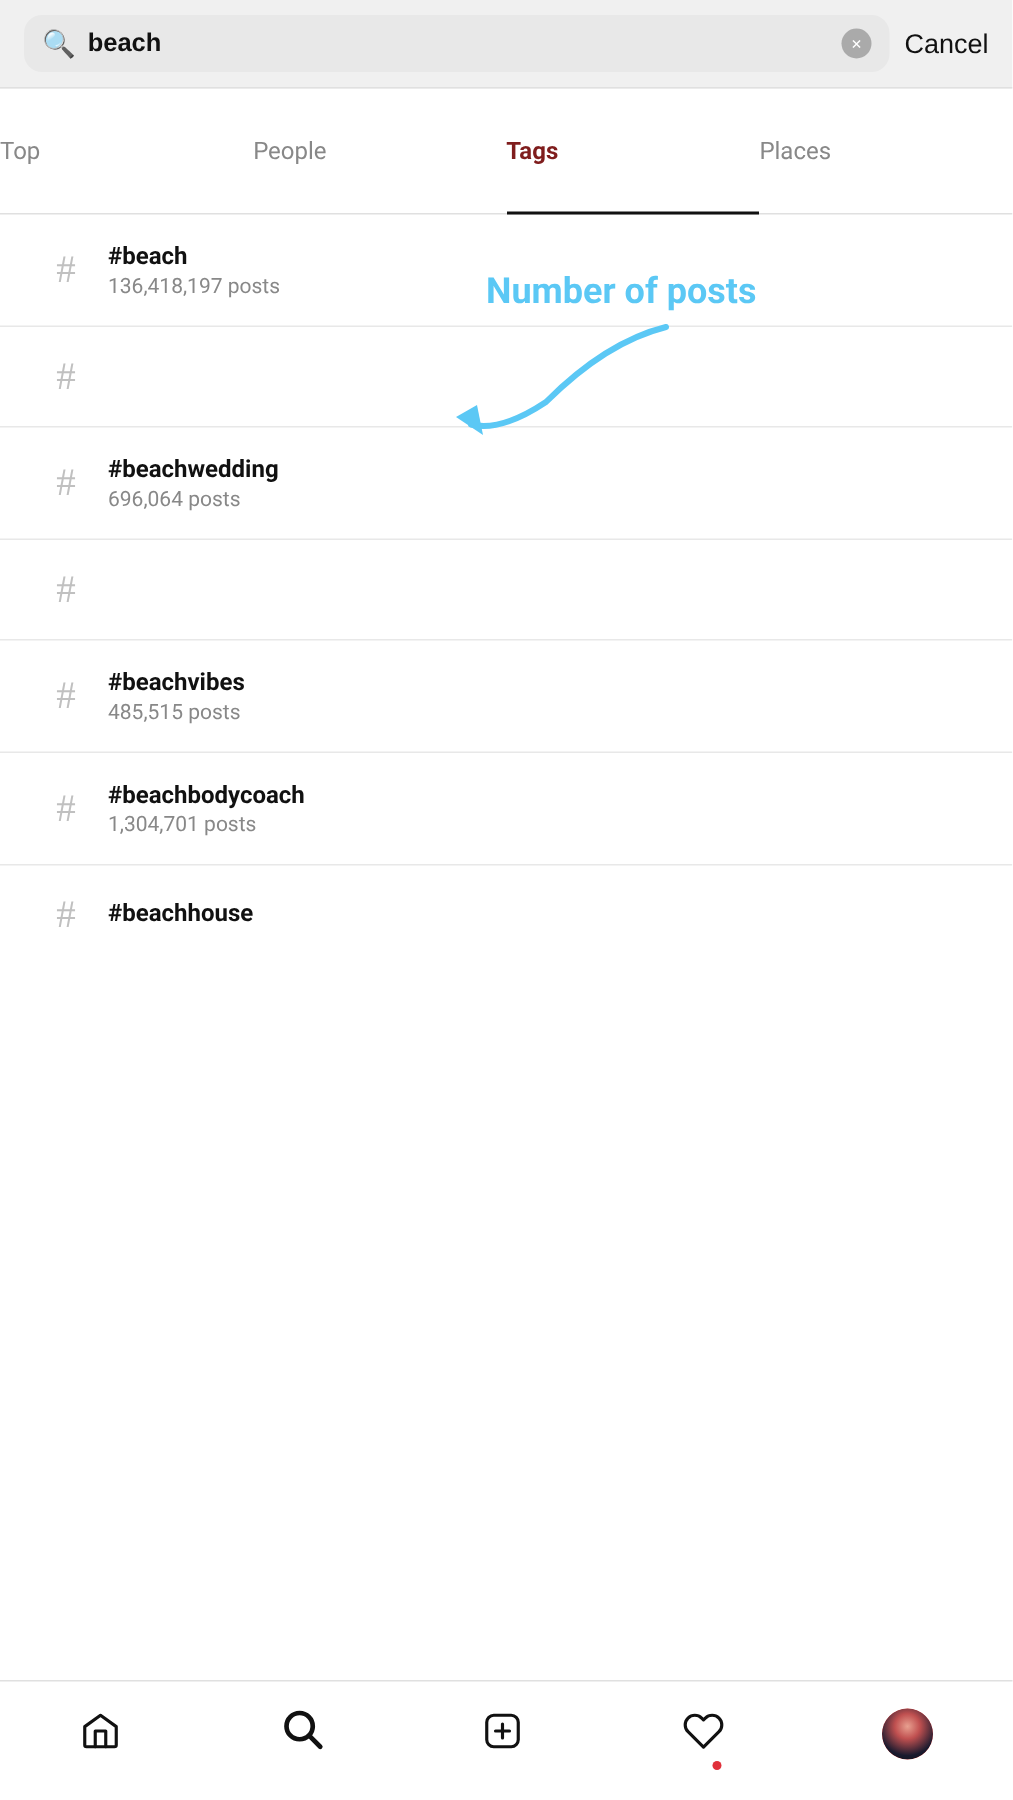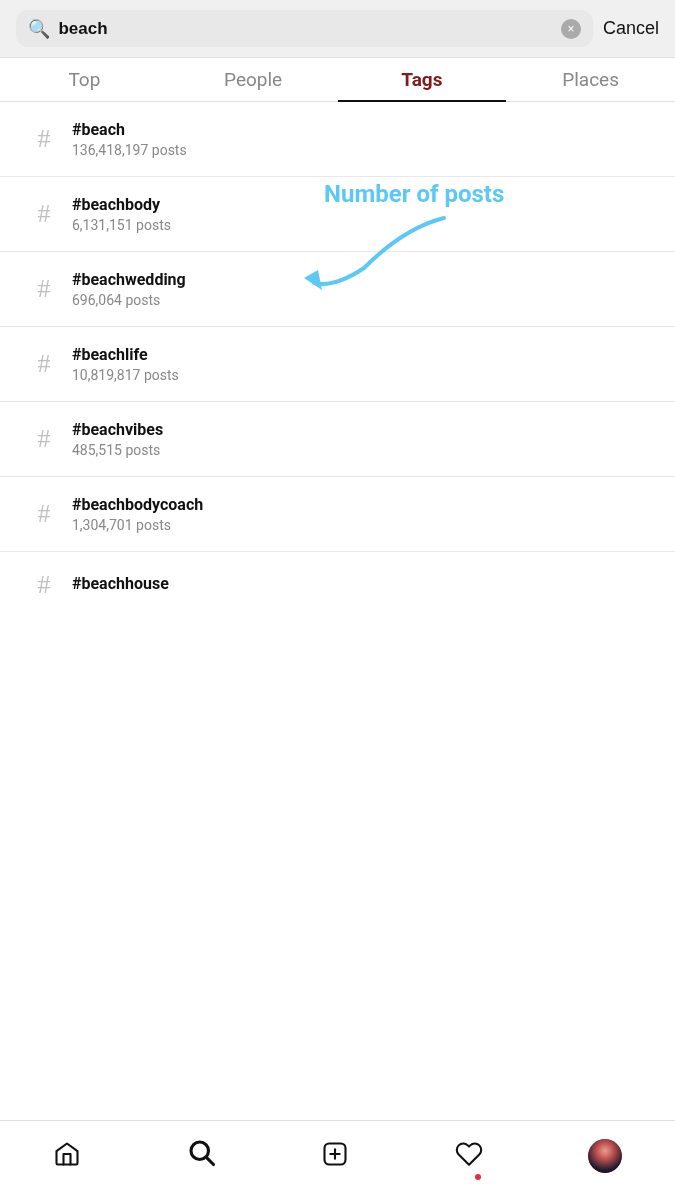--- a/index.html
+++ b/index.html
@@ -67,23 +67,23 @@
       white-space: nowrap;
     }
 
     
     .tabs {
       display: flex;
       border-bottom: 1px solid #e0e0e0;
     }
     .tab {
       flex: 1;
-      text-align: center;
-      padding: 10px 0;
-      font-size: 19px;
+      text-align: left;
+      padding: 32px 0;
+      font-size: 16px;
       color: #888;
       cursor: pointer;
       position: relative;
       font-weight: 400;
     }
     .tab.active {
       color: #7f1d1d;
       font-weight: 700;
     }
     .tab.active::after {
@@ -262,40 +262,32 @@
     <div class="tag-item">
       <div class="tag-hash-icon">#</div>
       <div class="tag-info">
         <div class="tag-name">#beach</div>
         <div class="tag-posts">136,418,197 posts</div>
       </div>
     </div>
 
     <div class="tag-item">
       <div class="tag-hash-icon">#</div>
-      <div class="tag-info">
-        <div class="tag-name">#beachbody</div>
-        <div class="tag-posts">6,131,151 posts</div>
-      </div>
     </div>
 
     <div class="tag-item">
       <div class="tag-hash-icon">#</div>
       <div class="tag-info">
         <div class="tag-name">#beachwedding</div>
         <div class="tag-posts">696,064 posts</div>
       </div>
     </div>
 
     <div class="tag-item">
       <div class="tag-hash-icon">#</div>
-      <div class="tag-info">
-        <div class="tag-name">#beachlife</div>
-        <div class="tag-posts">10,819,817 posts</div>
-      </div>
     </div>
 
     <div class="tag-item">
       <div class="tag-hash-icon">#</div>
       <div class="tag-info">
         <div class="tag-name">#beachvibes</div>
         <div class="tag-posts">485,515 posts</div>
       </div>
     </div>
 

